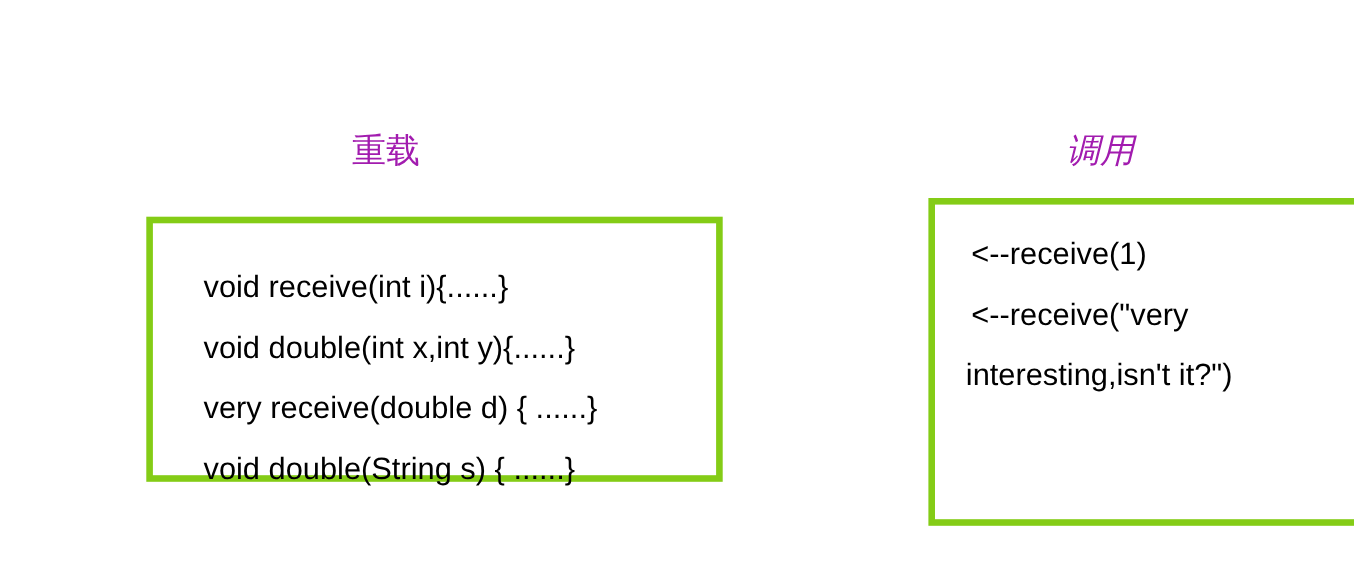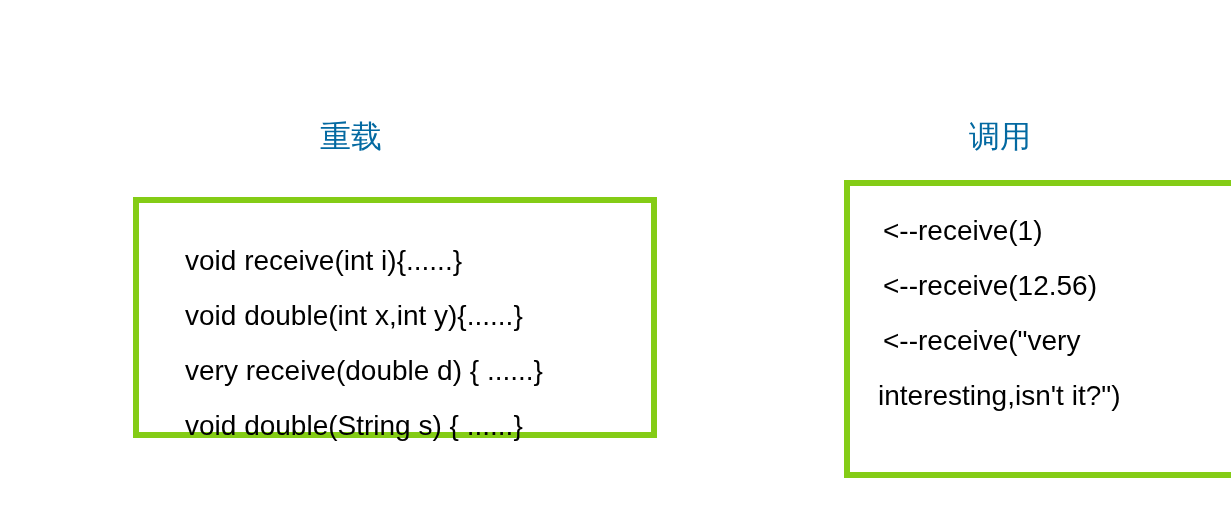--- a/index.html
+++ b/index.html
@@ -20,33 +20,34 @@
   .panel {
     position: absolute;
   }
 
   
   .panel-title {
     position: absolute;
     font-size: 31px;
     line-height: 34px;
     font-weight: 400;
-    color: #0369a1;
+    color: #a21caf;
     white-space: nowrap;
     text-align: center;
   }
   #title-overload {
     left: 89px;
     top: 120px;
     width: 524px;
   }
   #title-invoke {
     left: 800px;
     top: 120px;
     width: 400px;
+    font-style: italic;
   }
 
   
   .code-box {
     position: absolute;
     box-sizing: border-box;
     border: 6px solid #84cc16;
     background: #ffffff;
     margin-left: 44px;
   }
@@ -107,19 +108,18 @@
 
 </div>
 
 <div class="panel">
 
   <div class="panel-title" id="title-invoke">调用</div>
 
   <div class="code-box" id="box-invoke">
     <div class="code-lines">
       <div class="code-line">&lt;--receive(1)</div>
-      <div class="code-line">&lt;--receive(12.56)</div>
       <div class="code-line">&lt;--receive("very</div>
       <div class="code-line wrapped">interesting,isn't it?")</div>
     </div>
   </div>
 
 </div>
 
 </body></html>

